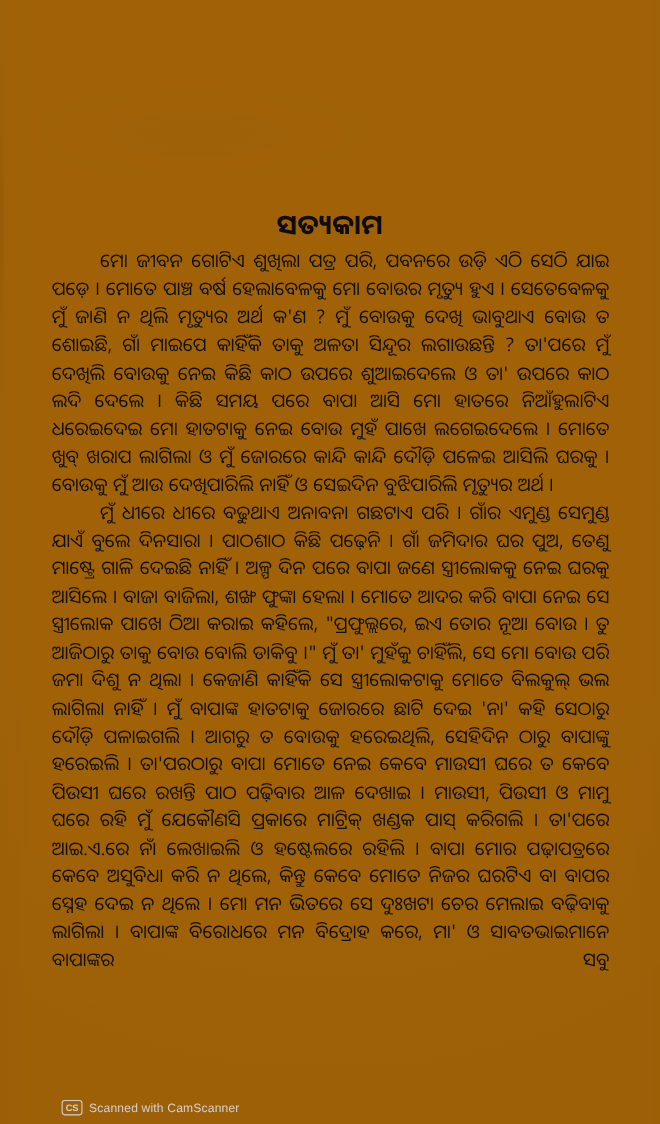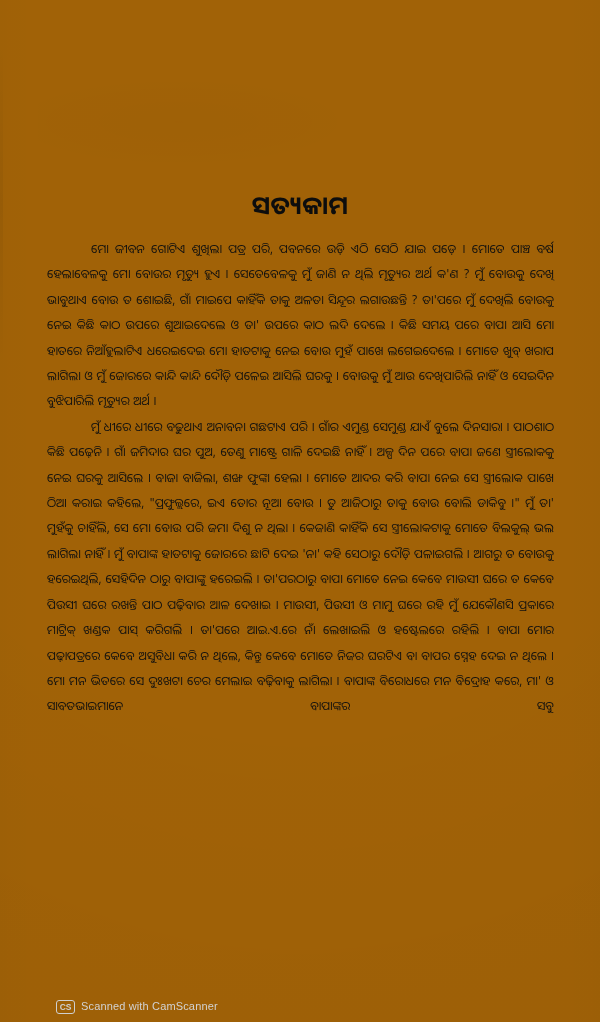--- a/index.html
+++ b/index.html
@@ -59,27 +59,26 @@
     line-height: 1.2;
   }
 
   
   .body-text {
     position: absolute;
     top: 224px;
     left: 47px;
     width: 507px;
     font-family: "Noto Sans Oriya", "DejaVu Sans", sans-serif;
-    font-size: 12px;
+    font-size: 17px;
     line-height: 25.4px;
     color: #101010;
     text-align: justify;
     text-justify: inter-word;
     word-spacing: 0.5px;
-    margin-top: 12px;
   }
 
   .body-text p {
     margin: 0 0 0 0;
     text-indent: 44px;
     text-align: justify;
     
   }
   .body-text p:last-child {
     text-align: justify;
@@ -90,21 +89,21 @@
     display: inline-block;
     width: 100%;
   }
 
   
   .watermark {
     position: absolute;
     left: 8px;
     bottom: 8px;
     display: flex;
-    align-items: flex-start;
+    align-items: flex-end;
     gap: 6px;
     opacity: 1;
     padding-left: 48px;
   }
   .cs-logo {
     width: 19px;
     height: 14px;
     border: 1.4px solid #cfcfcf;
     border-radius: 3px;
     display: flex;

